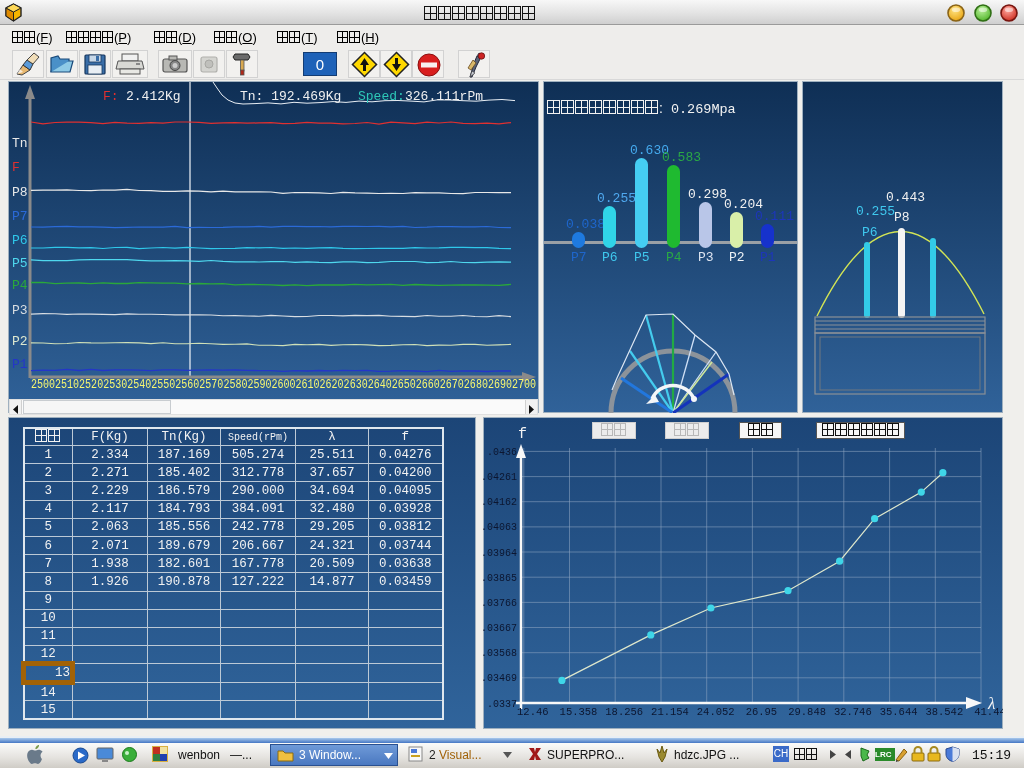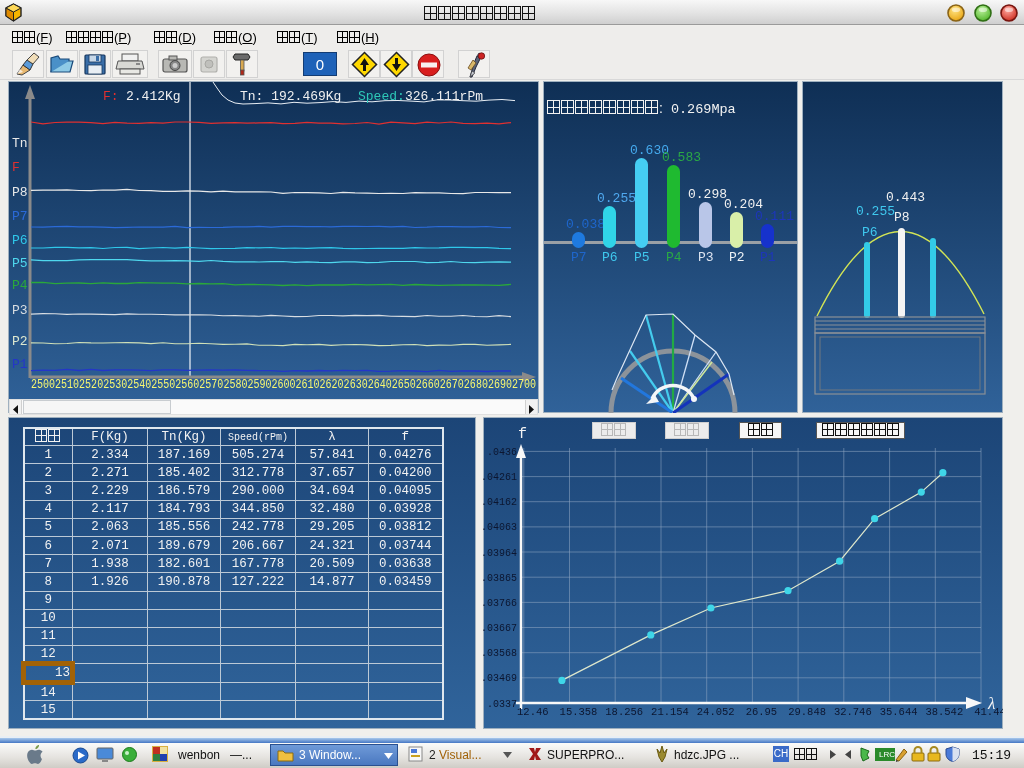--- a/index.html
+++ b/index.html
@@ -235,21 +235,21 @@
           <td style="border:1px solid #bcc9d6;text-align:center;padding:0;font-family:Liberation Mono,monospace">Tn(Kg)</td>
           <td style="border:1px solid #bcc9d6;text-align:center;padding:0;font-family:Liberation Mono,monospace"><span style="font-size:10px">Speed(rPm)</span></td>
           <td style="border:1px solid #bcc9d6;text-align:center;padding:0;font-family:Liberation Mono,monospace">λ</td>
           <td style="border:1px solid #bcc9d6;text-align:center;padding:0;font-family:Liberation Mono,monospace">f</td>
         </tr>
         <tr style="height:18.2px">
           <td style="border:1px solid #bcc9d6;text-align:center;padding:0">1</td>
           <td style="border:1px solid #bcc9d6;text-align:center;padding:0">2.334</td>
           <td style="border:1px solid #bcc9d6;text-align:center;padding:0">187.169</td>
           <td style="border:1px solid #bcc9d6;text-align:center;padding:0">505.274</td>
-          <td style="border:1px solid #bcc9d6;text-align:center;padding:0">57.841</td>
+          <td style="border:1px solid #bcc9d6;text-align:center;padding:0">25.511</td>
           <td style="border:1px solid #bcc9d6;text-align:center;padding:0">0.04276</td>
         </tr>
         <tr style="height:18.2px">
           <td style="border:1px solid #bcc9d6;text-align:center;padding:0">2</td>
           <td style="border:1px solid #bcc9d6;text-align:center;padding:0">2.271</td>
           <td style="border:1px solid #bcc9d6;text-align:center;padding:0">185.402</td>
           <td style="border:1px solid #bcc9d6;text-align:center;padding:0">312.778</td>
           <td style="border:1px solid #bcc9d6;text-align:center;padding:0">37.657</td>
           <td style="border:1px solid #bcc9d6;text-align:center;padding:0">0.04200</td>
         </tr>
@@ -258,21 +258,21 @@
           <td style="border:1px solid #bcc9d6;text-align:center;padding:0">2.229</td>
           <td style="border:1px solid #bcc9d6;text-align:center;padding:0">186.579</td>
           <td style="border:1px solid #bcc9d6;text-align:center;padding:0">290.000</td>
           <td style="border:1px solid #bcc9d6;text-align:center;padding:0">34.694</td>
           <td style="border:1px solid #bcc9d6;text-align:center;padding:0">0.04095</td>
         </tr>
         <tr style="height:18.2px">
           <td style="border:1px solid #bcc9d6;text-align:center;padding:0">4</td>
           <td style="border:1px solid #bcc9d6;text-align:center;padding:0">2.117</td>
           <td style="border:1px solid #bcc9d6;text-align:center;padding:0">184.793</td>
-          <td style="border:1px solid #bcc9d6;text-align:center;padding:0">344.850</td>
+          <td style="border:1px solid #bcc9d6;text-align:center;padding:0">384.091</td>
           <td style="border:1px solid #bcc9d6;text-align:center;padding:0">32.480</td>
           <td style="border:1px solid #bcc9d6;text-align:center;padding:0">0.03928</td>
         </tr>
         <tr style="height:18.2px">
           <td style="border:1px solid #bcc9d6;text-align:center;padding:0">5</td>
           <td style="border:1px solid #bcc9d6;text-align:center;padding:0">2.063</td>
           <td style="border:1px solid #bcc9d6;text-align:center;padding:0">185.556</td>
           <td style="border:1px solid #bcc9d6;text-align:center;padding:0">242.778</td>
           <td style="border:1px solid #bcc9d6;text-align:center;padding:0">29.205</td>
           <td style="border:1px solid #bcc9d6;text-align:center;padding:0">0.03812</td>
@@ -482,21 +482,21 @@
     <div class="abs" style="left:794px;top:748px;font-size:12px;color:#111"><i class="c" style="width:11px;height:12px"></i><i class="c" style="width:11px;height:12px"></i></div>
     <svg class="abs" style="left:830px;top:750px" width="6" height="9">
       <polygon points="0,0 6,4.5 0,9" fill="#444"></polygon>
     </svg>
     <svg class="abs" style="left:845px;top:750px" width="6" height="9">
       <polygon points="6,0 0,4.5 6,9" fill="#444"></polygon>
     </svg>
     <svg class="abs" style="left:858px;top:747px" width="14" height="15">
       <path d="M3 1 L11 4 L9 8 L11 11 L5 14 L3 9 Z" fill="#4ab84a" stroke="#1a6a1a"></path>
     </svg>
-    <div class="abs" style="left:875px;top:748px;width:20px;height:13px;background:#2a8a2a;color:#fff;font-size:8px;font-weight:normal;text-align:right;line-height:13px">LRC</div>
+    <div class="abs" style="left:875px;top:748px;width:20px;height:13px;background:#2a8a2a;color:#fff;font-size:8px;font-weight:bold;text-align:left;line-height:13px">LRC</div>
     <svg class="abs" style="left:894px;top:747px" width="15" height="15">
       <path d="M2 13 L10 2 L13 5 L5 14 Z" fill="#d8a030" stroke="#8a6210"></path>
       <path d="M2 13 L5 14 L2 15 Z" fill="#444"></path>
     </svg>
     <svg class="abs" style="left:911px;top:746px" width="14" height="16">
       <rect x="1" y="7" width="12" height="8" rx="1" fill="#e8b820" stroke="#8a6a10"></rect>
       <path d="M3.5 7 V4.5 a3.5 3.5 0 0 1 7 0 V7" fill="none" stroke="#a88a20" stroke-width="2"></path>
     </svg>
     <svg class="abs" style="left:927px;top:746px" width="14" height="16">
       <rect x="1" y="7" width="12" height="8" rx="1" fill="#e8b820" stroke="#8a6a10"></rect>

